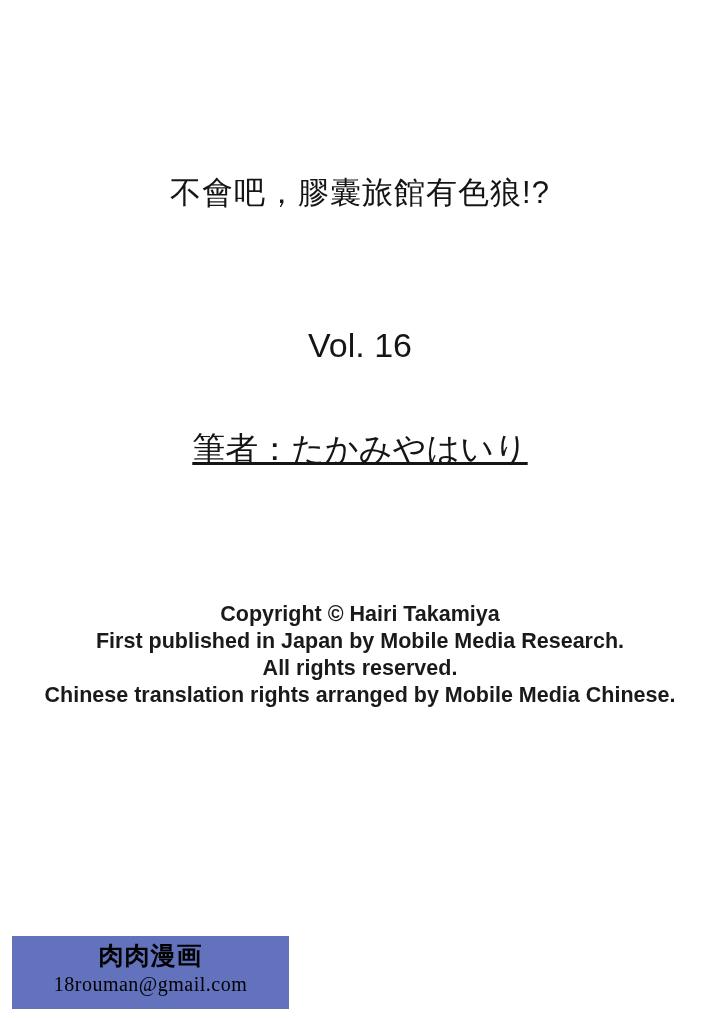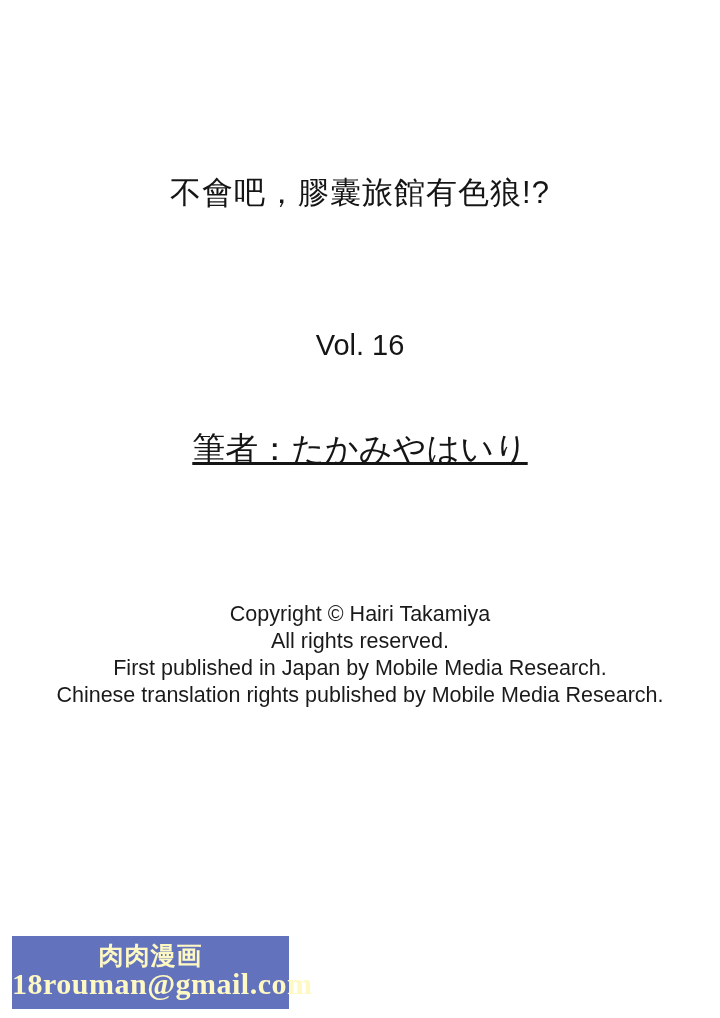--- a/index.html
+++ b/index.html
@@ -26,21 +26,21 @@
     line-height: 45px;
     font-weight: 400;
     letter-spacing: 1px;
   }
   .volume-label {
     position: absolute;
     top: 328px;
     left: 0;
     width: 720px;
     text-align: center;
-    font-size: 29px;
+    font-size: 34px;
     line-height: 34px;
   }
   .author-line {
     position: absolute;
     top: 428px;
     left: 0;
     width: 720px;
     text-align: center;
     font-size: 33px;
     line-height: 42px;
@@ -48,68 +48,69 @@
   }
   .copyright-block {
     position: absolute;
     top: 601px;
     left: 0;
     width: 720px;
     text-align: center;
     font-size: 21.5px;
     line-height: 27px;
     color: #1a1a1a;
+    font-weight: bold;
   }
   .watermark-box {
     position: absolute;
     left: 12px;
     top: 936px;
     width: 277px;
     height: 73px;
     background: #6272bd;
-    color: #fef9c3;
+    color: #000000;
     text-align: center;
     box-sizing: border-box;
     padding-top: 4px;
   }
   .wm-line1 {
     display: flex;
     justify-content: center;
     gap: 24px;
     font-size: 25px;
     line-height: 30px;
     font-weight: 700;
     letter-spacing: 1px;
   }
   .wm-line2 {
     font-family: "Liberation Serif", serif;
-    font-weight: 700;
-    font-size: 30px;
+    font-weight: 400;
+    font-size: 20px;
     line-height: 28px;
     letter-spacing: 0.5px;
   }
 </style>
 </head>
 <body>
 
 <div class="page">
 
   <div class="title-block">
     <div>不會吧，膠囊旅館有色狼!?</div>
   </div>
 
   <div class="volume-label">Vol. 16</div>
 
   <div class="author-line">筆者：たかみやはいり</div>
 
   <div class="copyright-block">
     <div>Copyright © Hairi Takamiya</div>
+    <div>First published in Japan by Mobile Media Research.</div>
     <div>All rights reserved.</div>
-    <div>First published in Japan by Mobile Media Research.</div>
-    <div>Chinese translation rights published by Mobile Media Research.</div>
+    <div>Chinese translation rights arranged by Mobile Media Chinese.</div>
   </div>
 
   <div class="watermark-box">
     <div class="wm-line1">
       <span>肉肉漫画</span>
     </div>
     <div class="wm-line2">18rouman@gmail.com</div>
   </div>
 
 </div>

